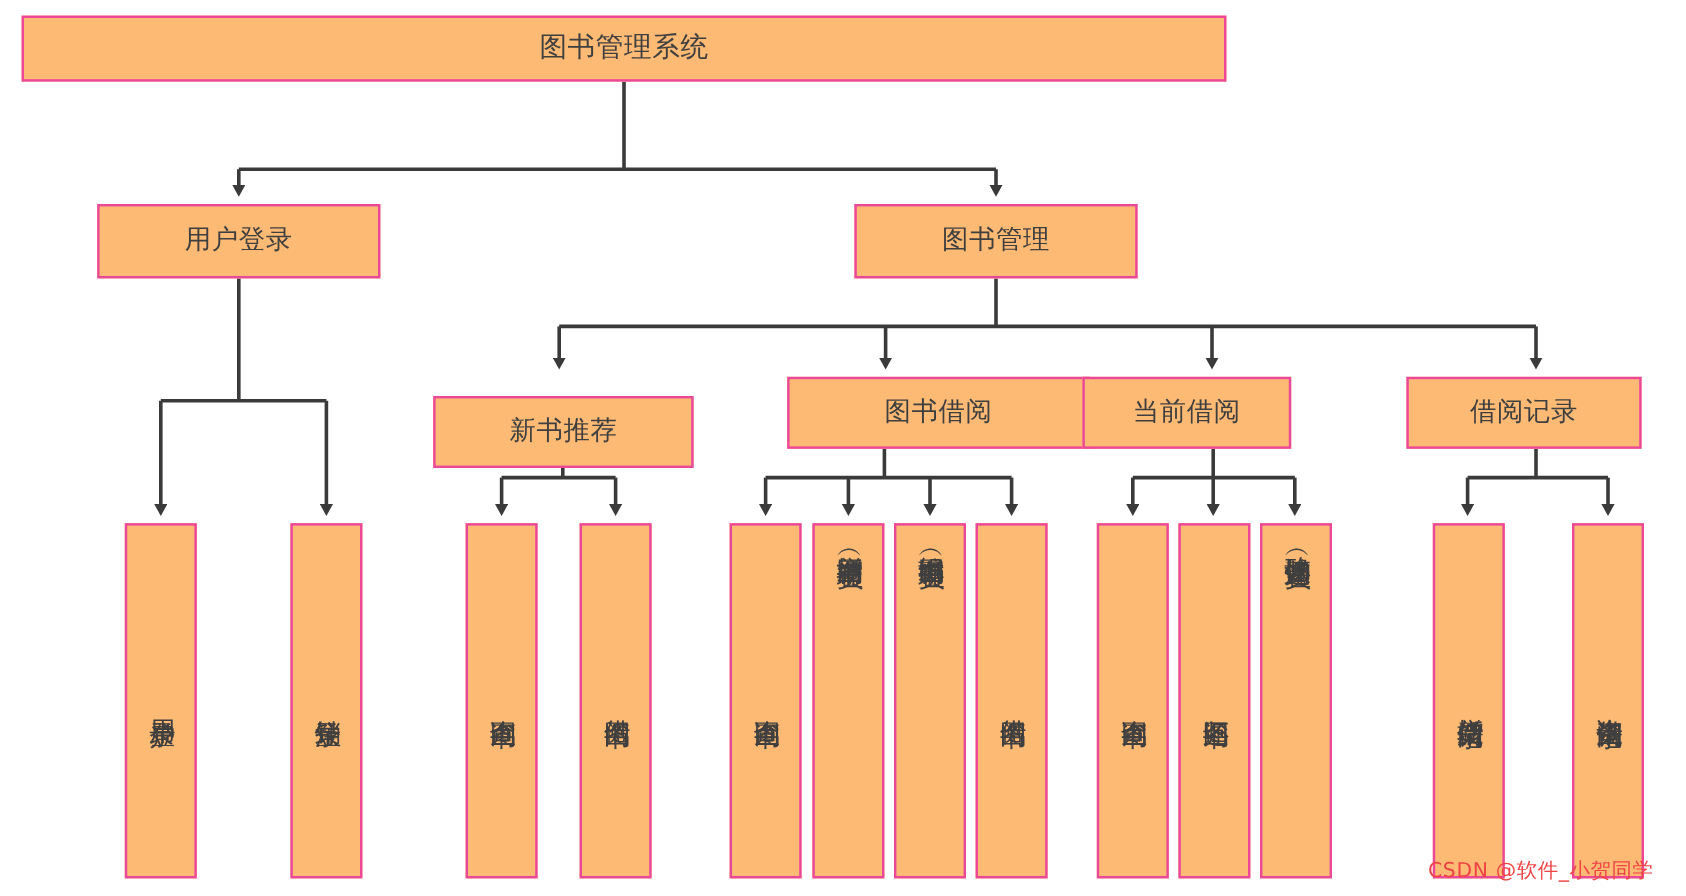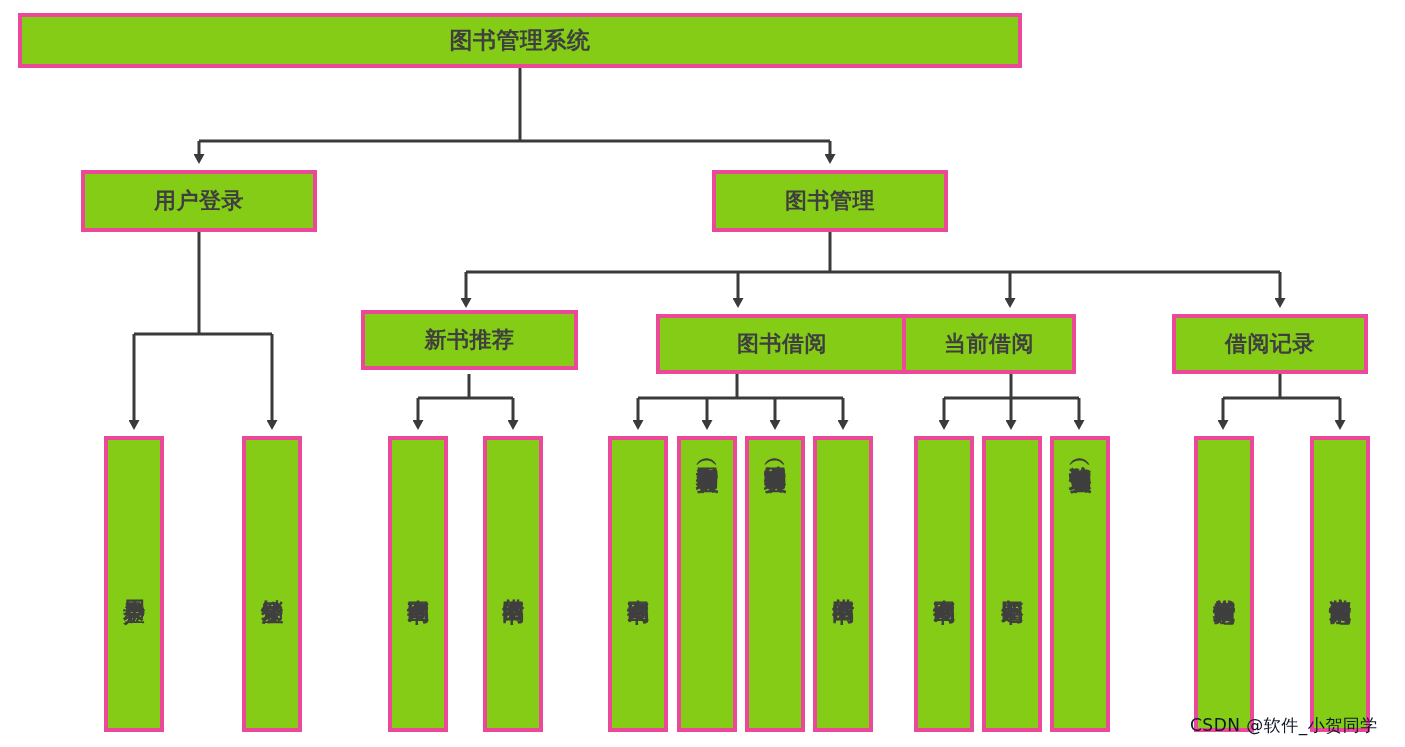--- a/index.html
+++ b/index.html
@@ -23,27 +23,26 @@
     position: absolute;
     left: 0;
     top: 0;
     width: 1405px;
     height: 747px;
     pointer-events: none;
   }
   .node {
     position: absolute;
     box-sizing: border-box;
-    background: #84cc16;
-    border: 4px solid #ec4899;
+    background: #fdba74;
+    border: 2px solid #ec4899;
     display: flex;
     align-items: center;
     justify-content: center;
     z-index: 2;
-    font-weight: bold;
   }
   .node-label {
     display: block;
     text-align: center;
     color: #3f3f3f;
     letter-spacing: 0.5px;
     white-space: nowrap;
   }
   
   .node.horiz .node-label {
@@ -72,21 +71,21 @@
   }
   .node.vert.mid-text {
     align-items: center;
     padding-top: 0;
   }
   .watermark {
     position: absolute;
     left: 1190px;
     top: 714px;
     font-size: 17px;
-    color: #0f172a;
+    color: #ef4444;
     letter-spacing: 0.5px;
     white-space: nowrap;
     z-index: 3;
   }
 </style>
 </head>
 <body>
 
 <div id="canvas">
 
@@ -144,21 +143,21 @@
     <span class="node-label">图书管理系统</span>
   </div>
 
   <div class="node horiz" style="left:81px; top:170px; width:236px; height:62px;">
     <span class="node-label">用户登录</span>
   </div>
   <div class="node horiz" style="left:712px; top:170px; width:236px; height:62px;">
     <span class="node-label">图书管理</span>
   </div>
 
-  <div class="node horiz" style="left:361px; top:310px; width:217px; height:60px;">
+  <div class="node horiz" style="left:361px; top:330px; width:217px; height:60px;">
     <span class="node-label">新书推荐</span>
   </div>
   <div class="node horiz" style="left:632px; top:314px; width:252px; height:60px;margin-left:24px;">
     <span class="node-label">图书借阅</span>
   </div>
   <div class="node horiz" style="left:902px; top:314px; width:174px; height:60px;">
     <span class="node-label">当前借阅</span>
   </div>
   <div class="node horiz" style="left:1172px; top:314px; width:196px; height:60px;">
     <span class="node-label">借阅记录</span>

